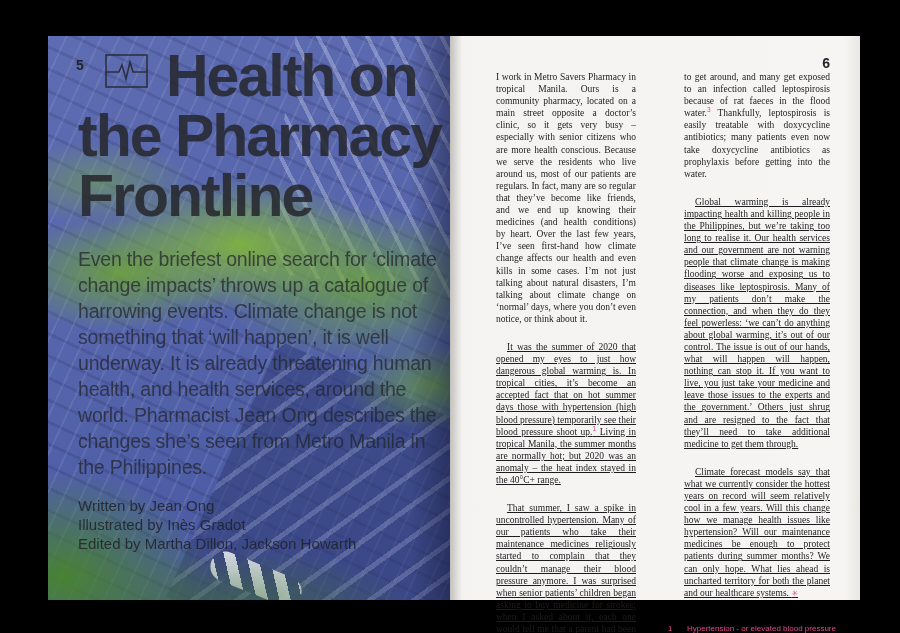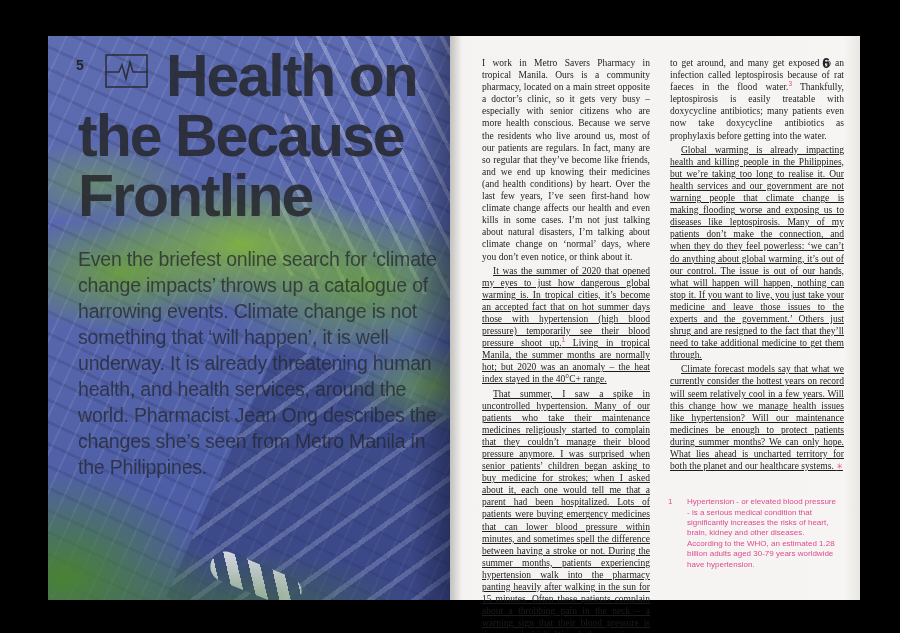--- a/index.html
+++ b/index.html
@@ -81,21 +81,21 @@
   .right-page::before{
     content:"";position:absolute;left:0;top:0;bottom:0;width:12px;
     background:linear-gradient(to right,rgba(0,0,0,0.16),transparent);
   }
   .rp-num{right:30px;top:20px;position:absolute;}
   .columns{position:absolute;left:30px;top:19px;display:flex;gap:16px;}
   .col1{width:172px;}
   .col2{width:178px;}
   p.body{
     font-family:"Liberation Serif",serif;font-size:9.5px;line-height:12.1px;
-    text-align:justify;margin:2px;color:#1c1c1e;
+    text-align:justify;margin:16px;color:#1c1c1e;
   }
   p.body.indent{text-indent:11px;text-decoration:underline;}
   sup.fn-ref{
     color:var(--fn-pink);font-family:"Liberation Sans",sans-serif;
     font-size:6.5px;line-height:0;vertical-align:super;
   }
   .end-mark{color:var(--fn-pink);font-size:8px;font-family:"Liberation Sans",sans-serif;}
   .pull-quote{
     margin:20px 0 30px 20px;width:145px;
     font-size:11.5px;line-height:15px;font-weight:500;
@@ -122,24 +122,29 @@
     <div class="lp-content">
       <div class="page-num lp-num">5</div>
 
       <span class="ecg-box">
         <svg width="43" height="34" viewBox="0 0 43 34">
           <rect x="1" y="1" width="41" height="32" fill="none" stroke="#24262c" stroke-width="1.6" opacity="0.85"></rect>
           <path d="M1 18 H14 L17 11 L21 25 L25 8 L28 18 H42" fill="none" stroke="#24262c" stroke-width="1.6" opacity="0.85"></path>
         </svg>
       </span>
 
-      <h1 class="article-title">Health on the Because Frontline</h1>
+      <h1 class="article-title">Health on the Pharmacy Frontline</h1>
 
       <div class="intro">Even the briefest online search for ‘climate change impacts’ throws up a catalogue of harrowing events. Climate change is not something that ‘will happen’, it is well underway. It is already threatening human health, and health services, around the world. Pharmacist Jean Ong describes the changes she’s seen from Metro Manila in the Philippines.</div>
 
+      <div class="credits">
+          <div>Written by Jean Ong</div>
+          <div>Illustrated by Inès Gradot</div>
+          <div>Edited by Martha Dillon, Jackson Howarth</div>
+        </div>
     </div>
   </div>
 
   <div class="right-page">
     <div class="page-num rp-num">6</div>
 
     <div class="columns">
       <div class="col1">
           <p class="body">I work in Metro Savers Pharmacy in tropical Manila. Ours is a community pharmacy, located on a main street opposite a doctor’s clinic, so it gets very busy – especially with senior citizens who are more health conscious. Because we serve the residents who live around us, most of our patients are regulars. In fact, many are so regular that they’ve become like friends, and we end up knowing their medicines (and health conditions) by heart. Over the last few years, I’ve seen first-hand how climate change affects our health and even kills in some cases. I’m not just talking about natural disasters, I’m talking about climate change on ‘normal’ days, where you don’t even notice, or think about it.</p>
           <p class="body indent">It was the summer of 2020 that opened my eyes to just how dangerous global warming is. In tropical cities, it’s become an accepted fact that on hot summer days those with hypertension (high blood pressure) temporarily see their blood pressure shoot up.<sup class="fn-ref">1</sup> Living in tropical Manila, the summer months are normally hot; but 2020 was an anomaly – the heat index stayed in the 40°C+ range.</p>

